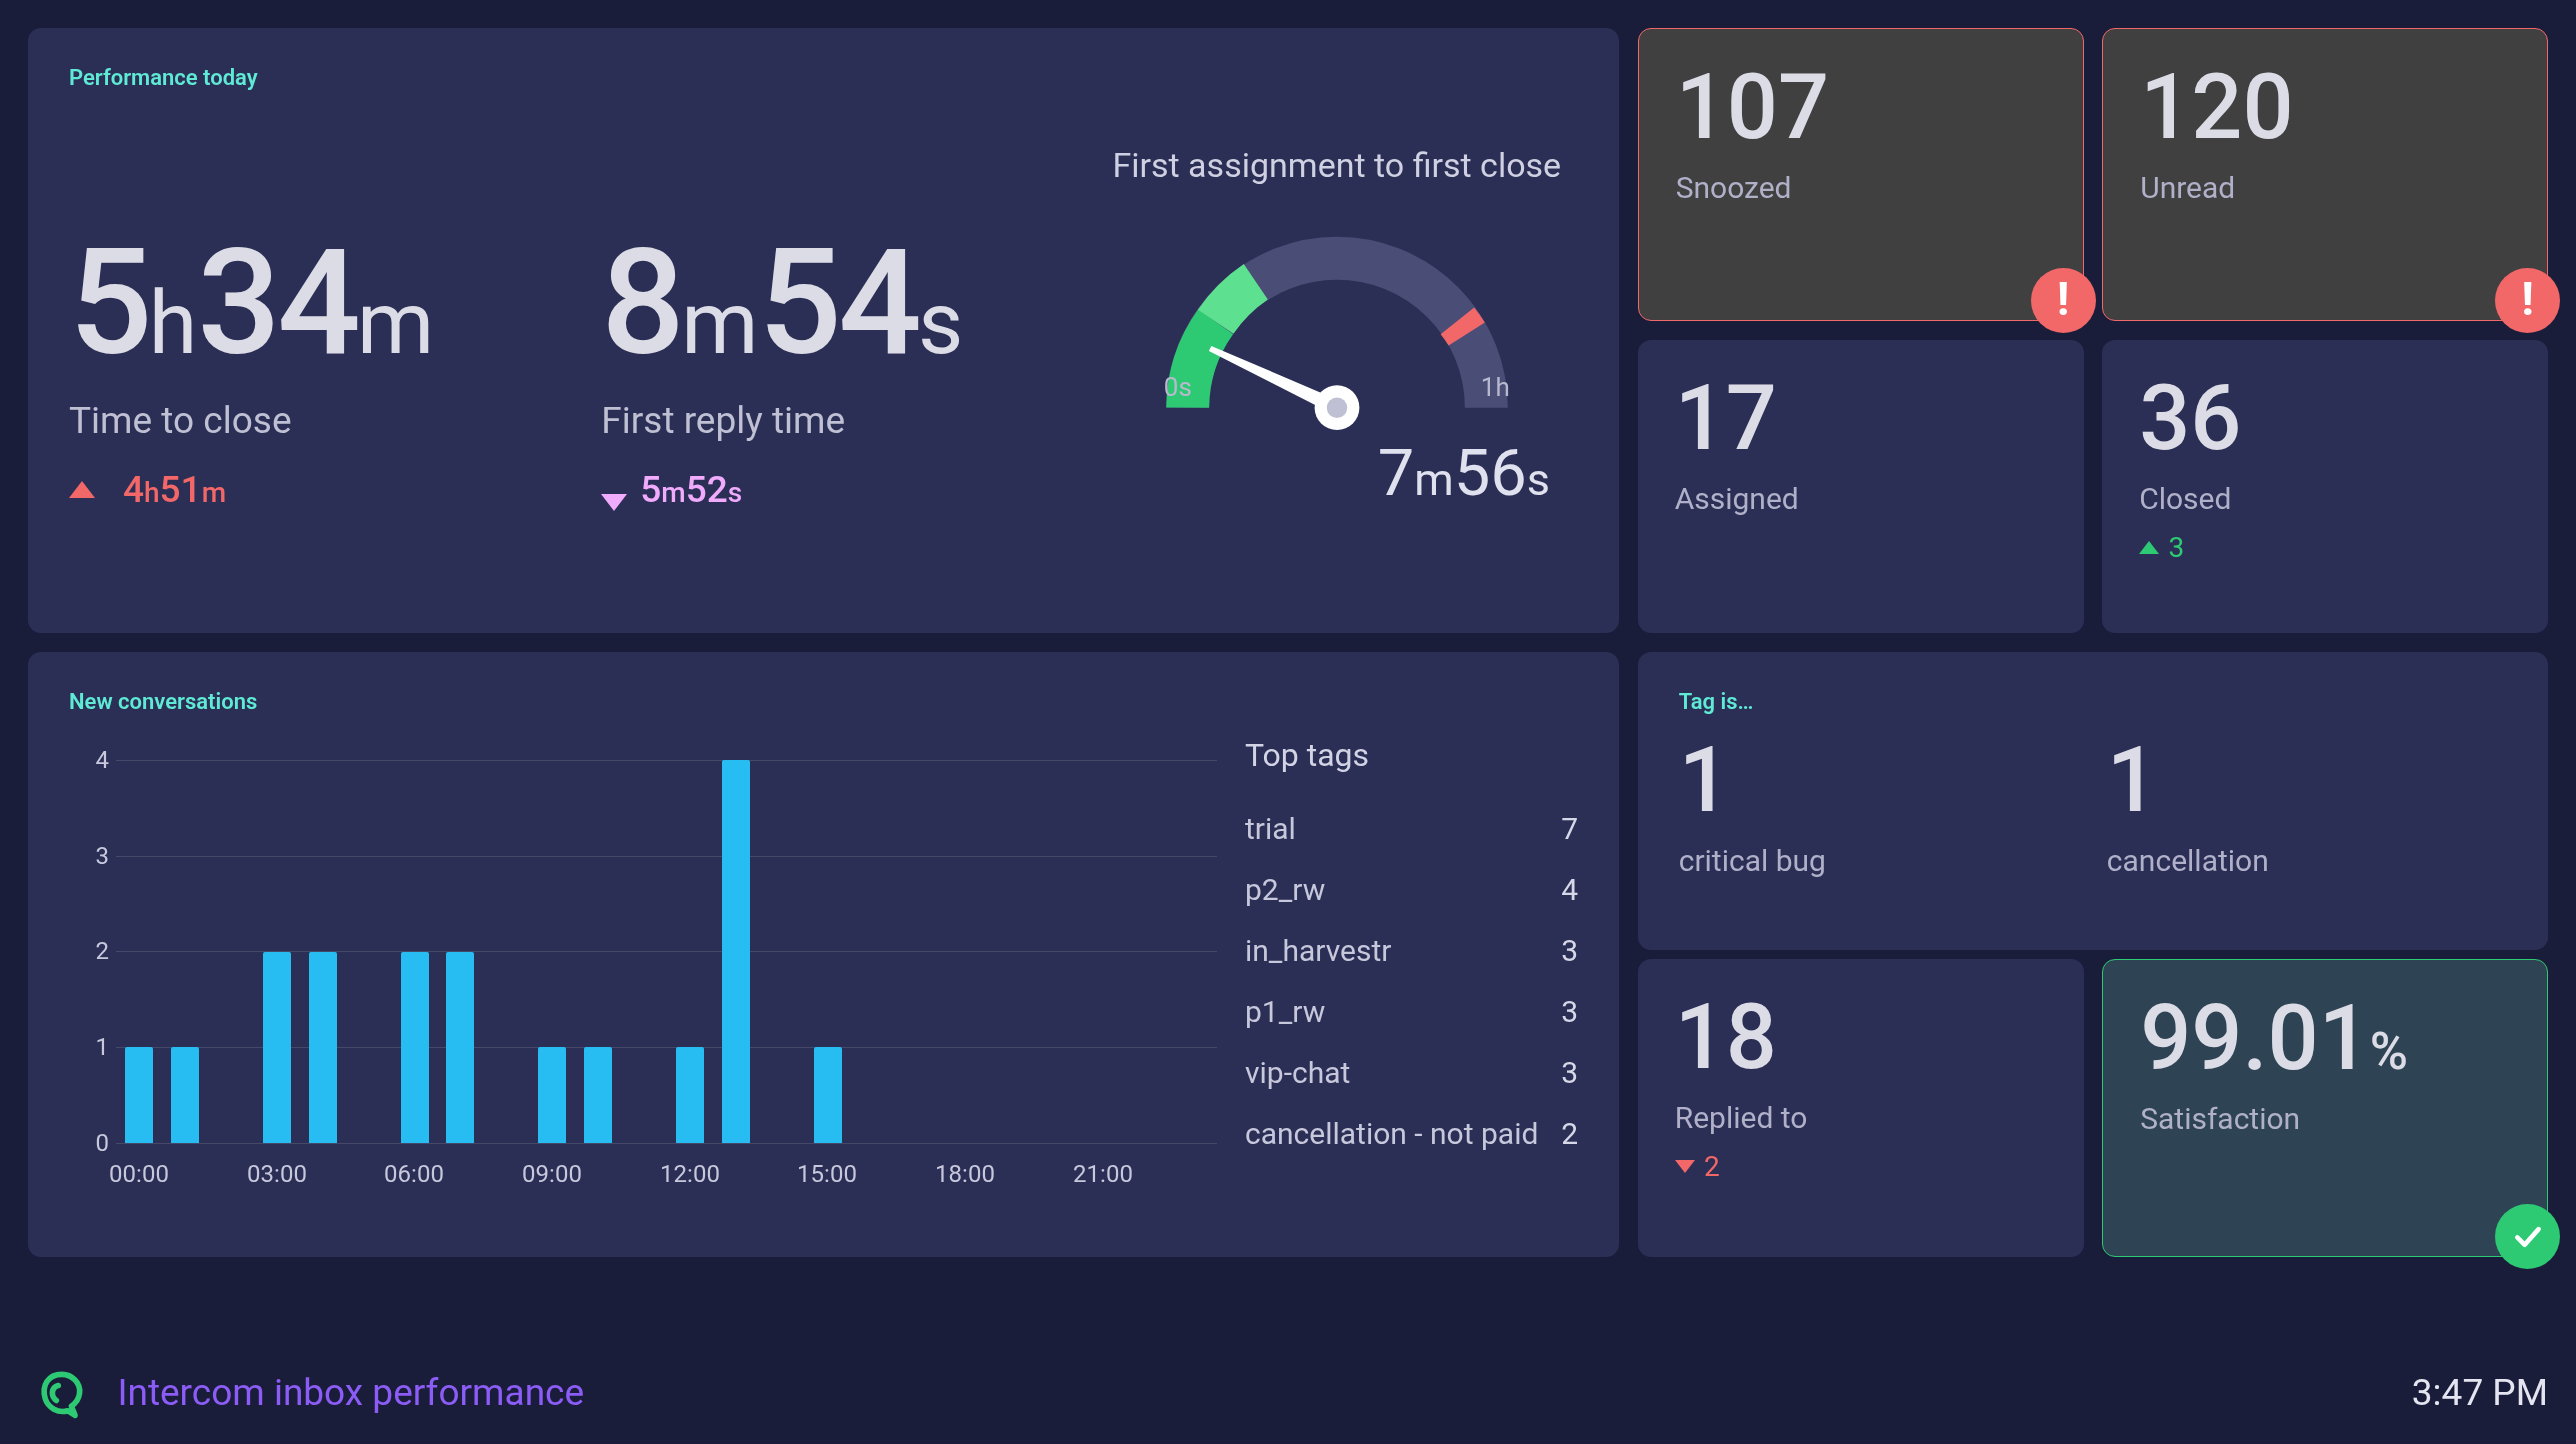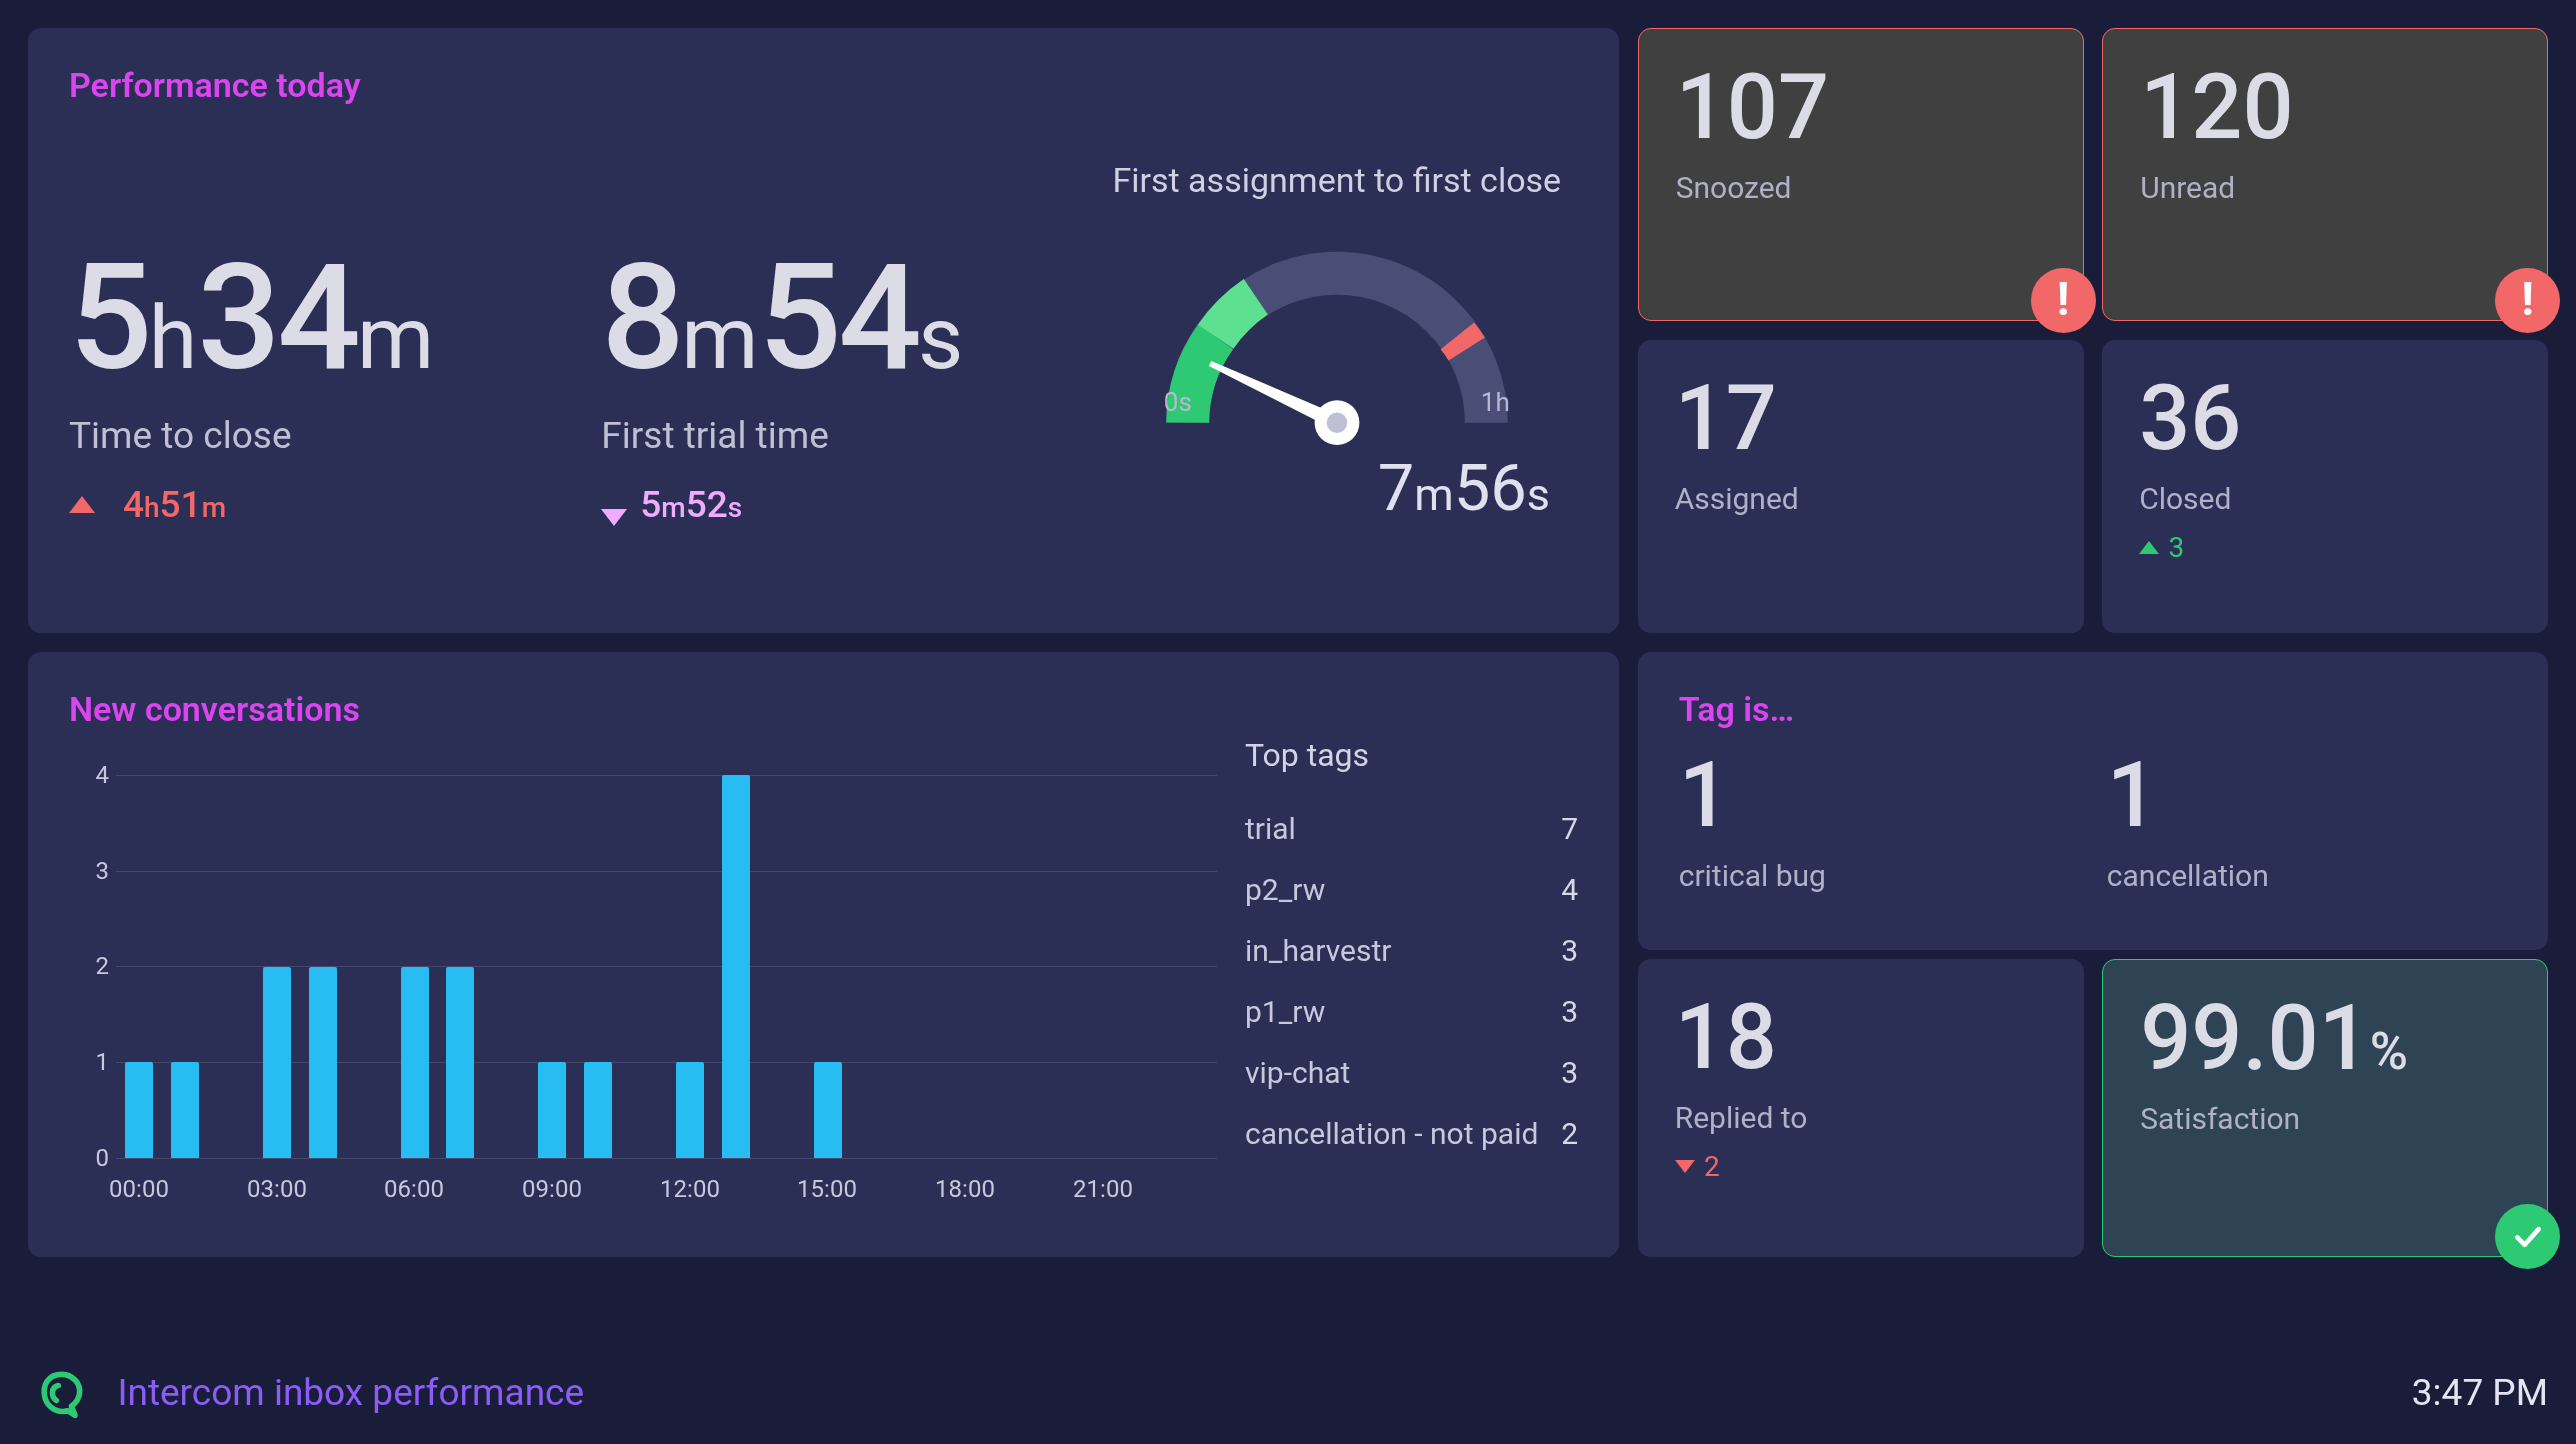--- a/index.html
+++ b/index.html
@@ -20,23 +20,23 @@
     gap: 18.7px;
     height: 1228px;
   }
   .card {
     background: #2c2f55;
     border-radius: 13px;
     padding: 37px 41px;
     position: relative;
   }
   .card-title {
-    font-size: 34px;
+    font-size: 22px;
     font-weight: 600;
-    color: #d946ef;
+    color: #5eead4;
     margin-bottom: 9.3px;
   }
   
   .perf-row {
     display: grid;
     grid-template-columns: 523px 485px 1fr;
     align-items: end;
     margin-top: 140px;
     gap: 9.3px;
   }
@@ -296,21 +296,21 @@
         <div class="delta up">
           <span class="tri-up"></span>
           <span class="dv"><span>4</span><span class="du">h</span><span>51</span><span class="du">m</span></span>
         </div>
       </div>
 
       <div>
         <div class="big-time">
           <span>8</span><span class="unit">m</span><span>54</span><span class="unit">s</span>
         </div>
-        <div class="metric-label">First trial time</div>
+        <div class="metric-label">First reply time</div>
         <div class="delta down">
           <span class="tri-down"></span>
           <span class="dv"><span>5</span><span class="du">m</span><span>52</span><span class="du">s</span></span>
         </div>
       </div>
 
       <div class="gauge-block">
         <div class="gauge-title">First assignment to first close</div>
         <div class="gauge-wrap">
           <svg viewBox="0 0 450 270" width="420" height="252">

